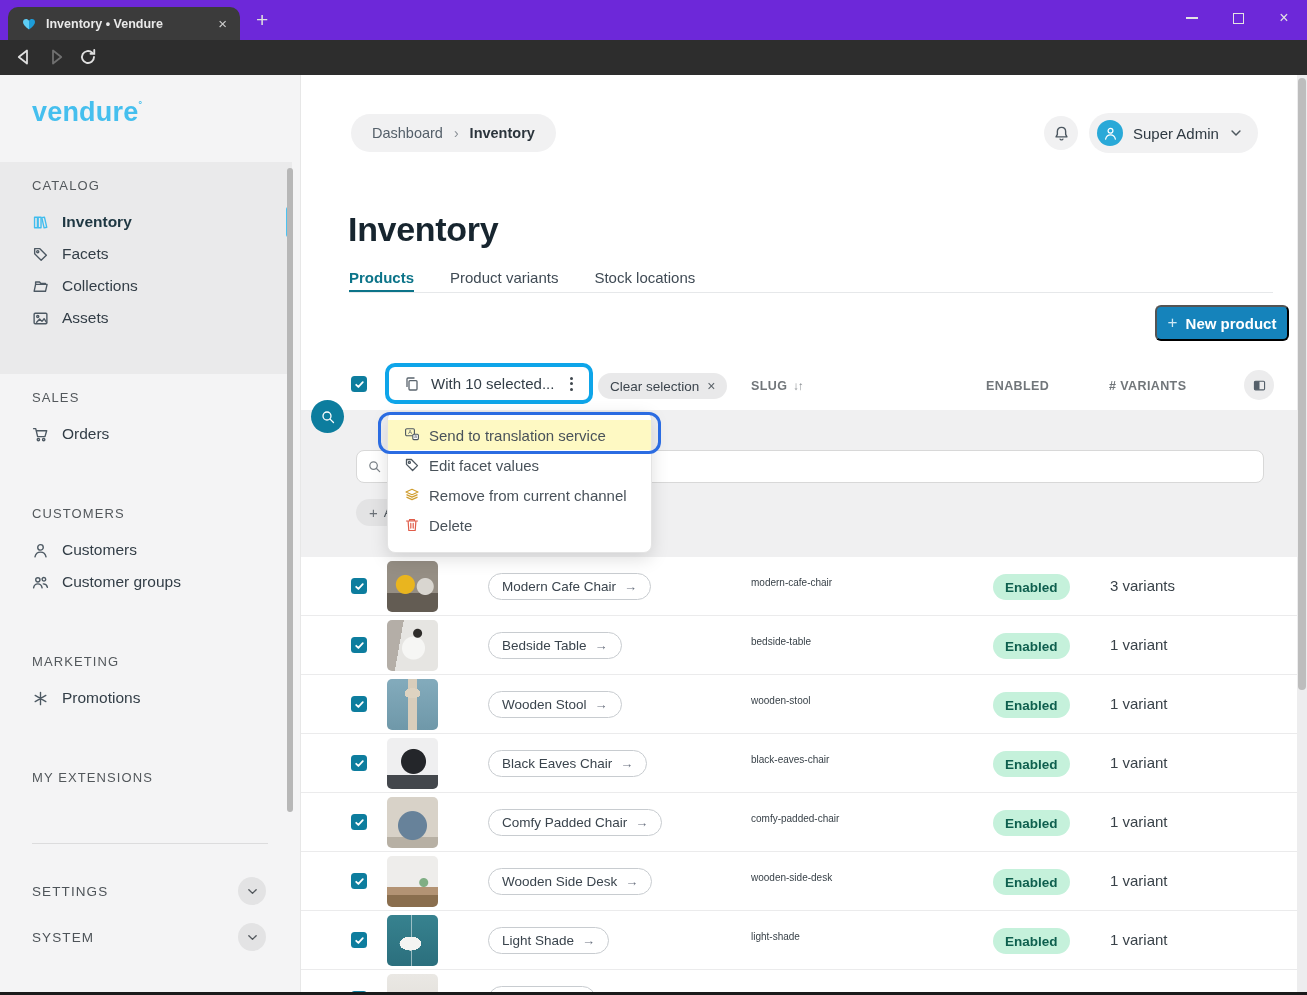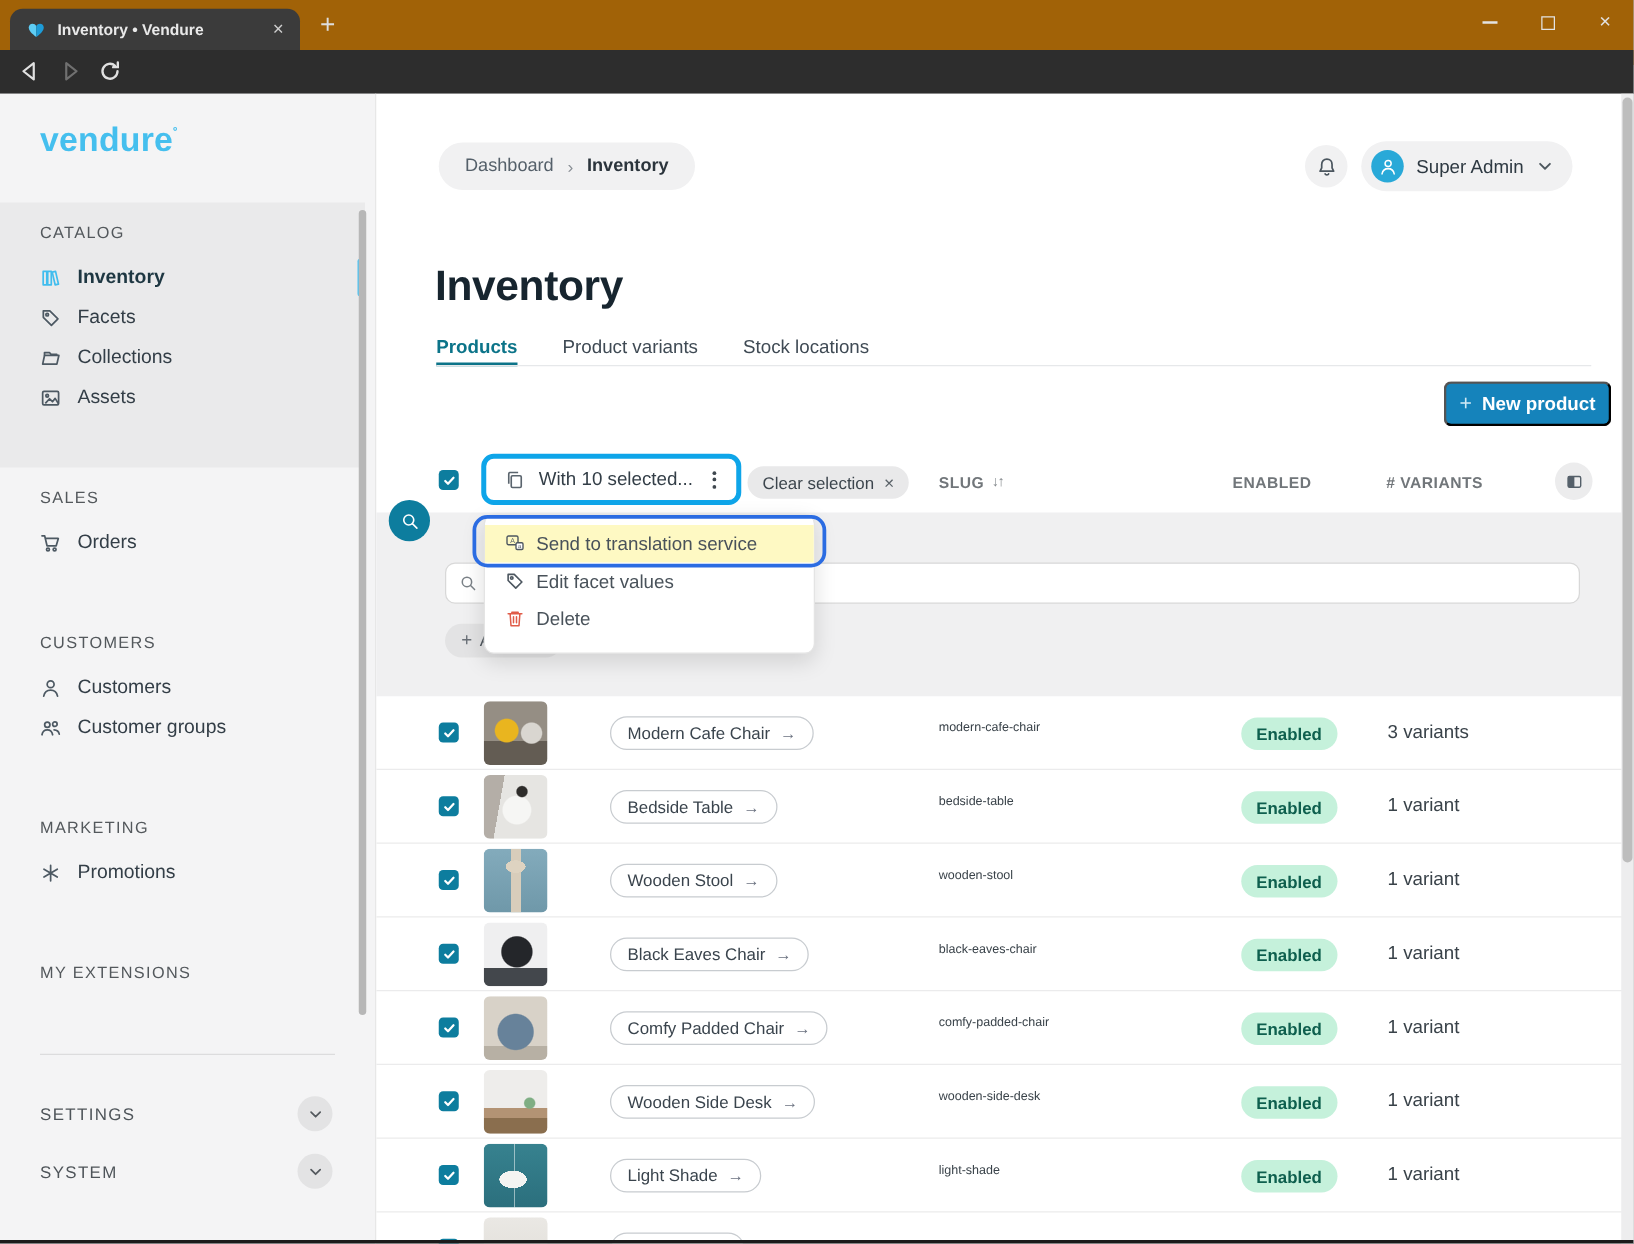--- a/index.html
+++ b/index.html
@@ -1,20 +1,20 @@
 <!DOCTYPE html>
 <html><head>
 <meta charset="utf-8">
 <style>
   html,body{margin:0;padding:0;background:#444;}
   *{box-sizing:border-box;font-family:"Liberation Sans",sans-serif;}
   .screen{position:relative;width:1307px;height:995px;background:#fff;overflow:hidden;}
 
   
-  .titlebar{position:absolute;left:0;top:0;width:100%;height:52px;background:#a16207;}
+  .titlebar{position:absolute;left:0;top:0;width:100%;height:52px;background:#6d28d9;}
   .btab{position:absolute;left:8px;top:7px;width:232px;height:33px;background:#3b3b3b;border-radius:10px 10px 0 0;display:flex;align-items:center;padding:0 10px 0 13px;}
   .btab .fav{width:16px;height:16px;flex:0 0 auto;}
   .btab-title{margin-left:9px;font-size:12.5px;font-weight:700;color:#e9e9e9;flex:1;white-space:nowrap;overflow:hidden;}
   .btab-close{color:#cfcfcf;font-size:15px;padding:0 3px;cursor:default;}
   .newtab{position:absolute;left:256px;top:8px;color:#dedede;font-size:21px;font-weight:400;}
   .wincontrols{position:absolute;right:0;top:0;height:36px;display:flex;}
   .wc{width:46px;display:flex;align-items:center;justify-content:center;color:#e3e3e3;font-size:16px;}
   .wc.min i{display:block;width:12px;height:2px;background:#e3e3e3;}
   .wc.max i{display:block;width:11px;height:11px;border:1.6px solid #e3e3e3;}
   .toolbar{position:absolute;left:0;top:40px;width:100%;height:35px;background:#2d2d2d;}
@@ -560,20 +560,26 @@
               <use href="#i-translate"></use>
             </svg>
             <span>Send to translation service</span>
           </div>
           <div class="menu-item">
             <svg class="ic">
               <use href="#i-tag"></use>
             </svg>
             <span>Edit facet values</span>
           </div>
+          <div class="menu-item c-layers">
+            <svg class="ic">
+              <use href="#i-layers"></use>
+            </svg>
+            <span>Remove from current channel</span>
+          </div>
           <div class="menu-item c-trash">
             <svg class="ic">
               <use href="#i-trash"></use>
             </svg>
             <span>Delete</span>
           </div>
         </div>
       <div class="annotation-ring"></div>
 
       <div class="rows">

